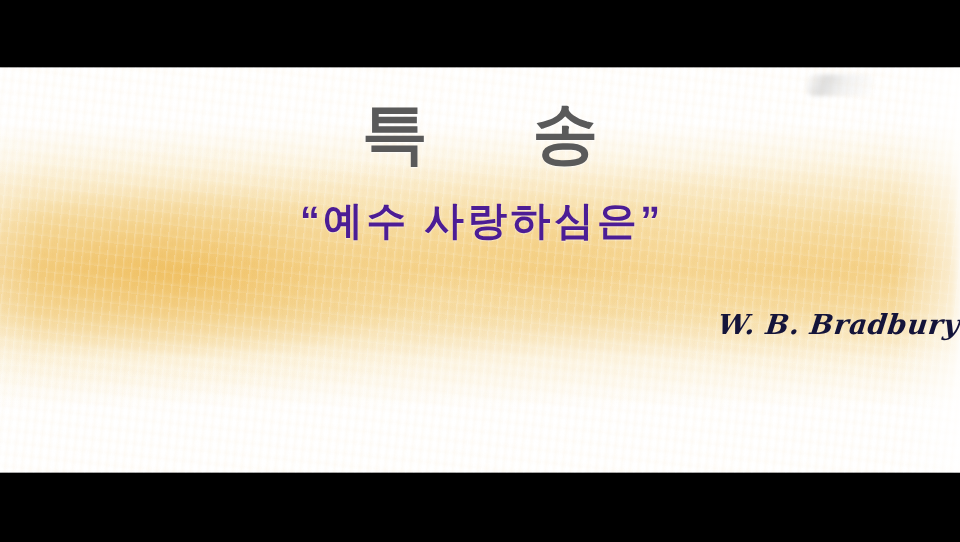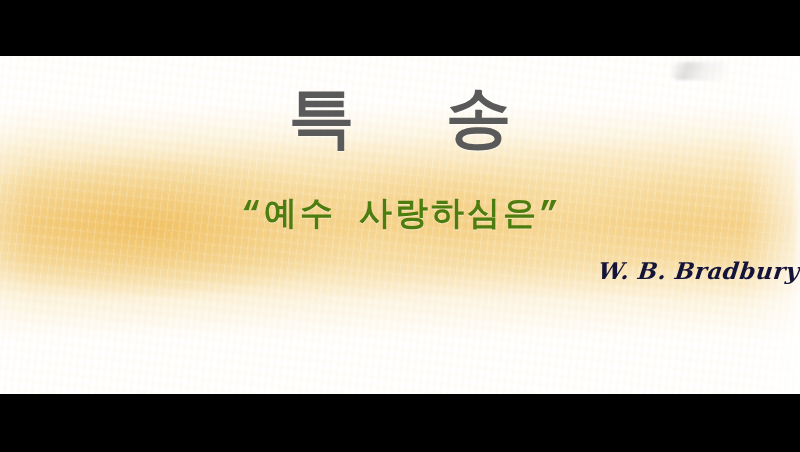--- a/index.html
+++ b/index.html
@@ -132,35 +132,35 @@
     z-index: 14;
     pointer-events: none;
   }
 
   
   .text-layer { position: absolute; z-index: 20; width: 800px; text-align: center; }
 
   #title-main {
     top: 26px;
     font-family: "DejaVu Sans", "Liberation Sans", sans-serif;
-    font-size: 66px;
+    font-size: 55px;
     font-weight: bold;
     color: #5a5a5a;
     letter-spacing: 34px;
     text-indent: 34px;
     line-height: 1.08;
     text-shadow: 0 1px 1px rgba(255,255,255,0.65);
   }
 
   #subtitle-song {
-    top: 142px;
-    font-family: Liberation Mono, monospace;
+    top: 110px;
+    font-family: Liberation Sans, sans-serif;
     font-size: 33px;
     font-weight: bold;
-    color: #4d7c0f;
+    color: #4c1d95;
     letter-spacing: 3px;
     text-indent: 3px;
     line-height: 1.1;
     text-shadow: 0 1px 1px rgba(255,255,255,0.45);
   }
 
   #composer-credit {
     top: 202px;
     padding-right: 104px;
     text-align: right;

